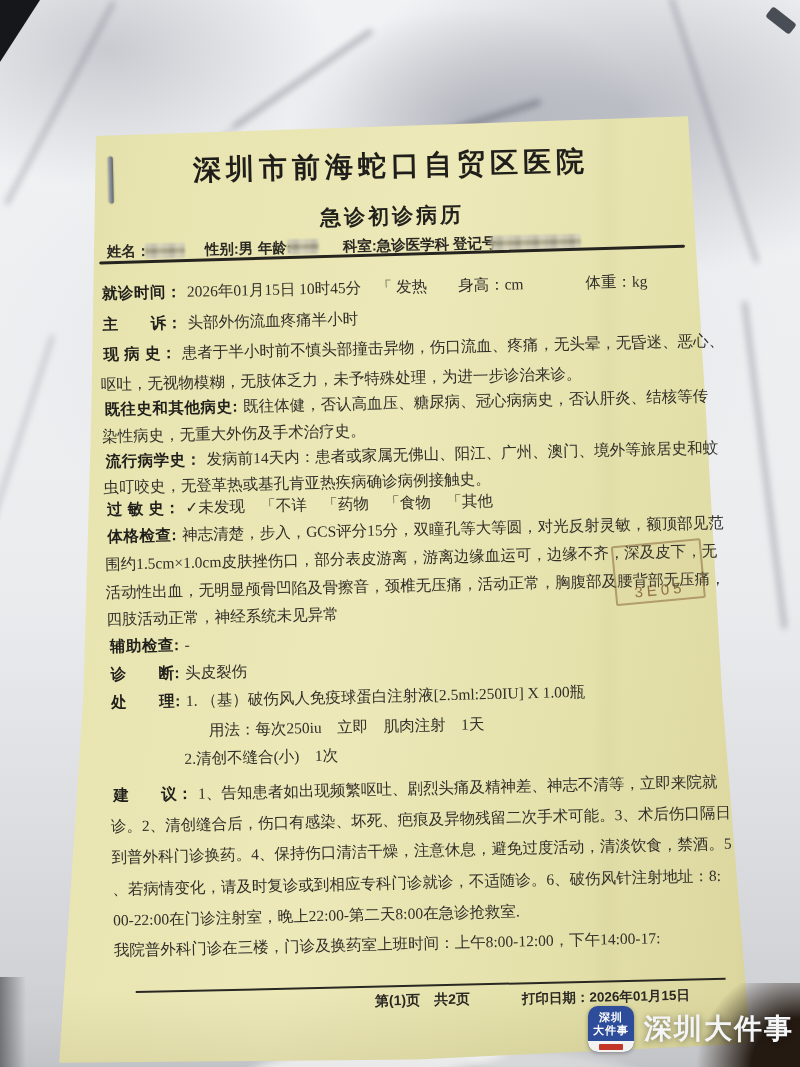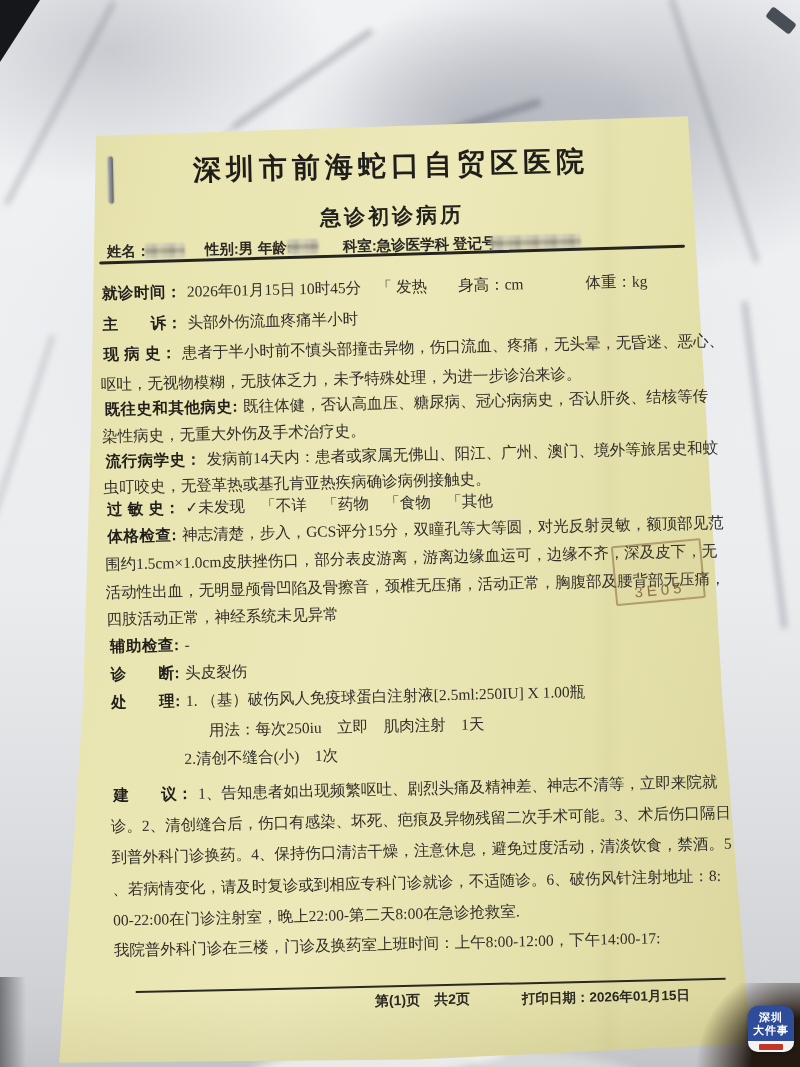--- a/index.html
+++ b/index.html
@@ -159,15 +159,16 @@
   <div class="wm">
     <div class="wm-icon">
       <div class="t">
         <div>深圳</div>
         <div>大件事</div>
       </div>
       <div class="bar">
           <span class="redmark"></span>
         </div>
     </div>
+    <div class="wm-label">深圳大件事</div>
   </div>
 
 </div>
 
 </body></html>

